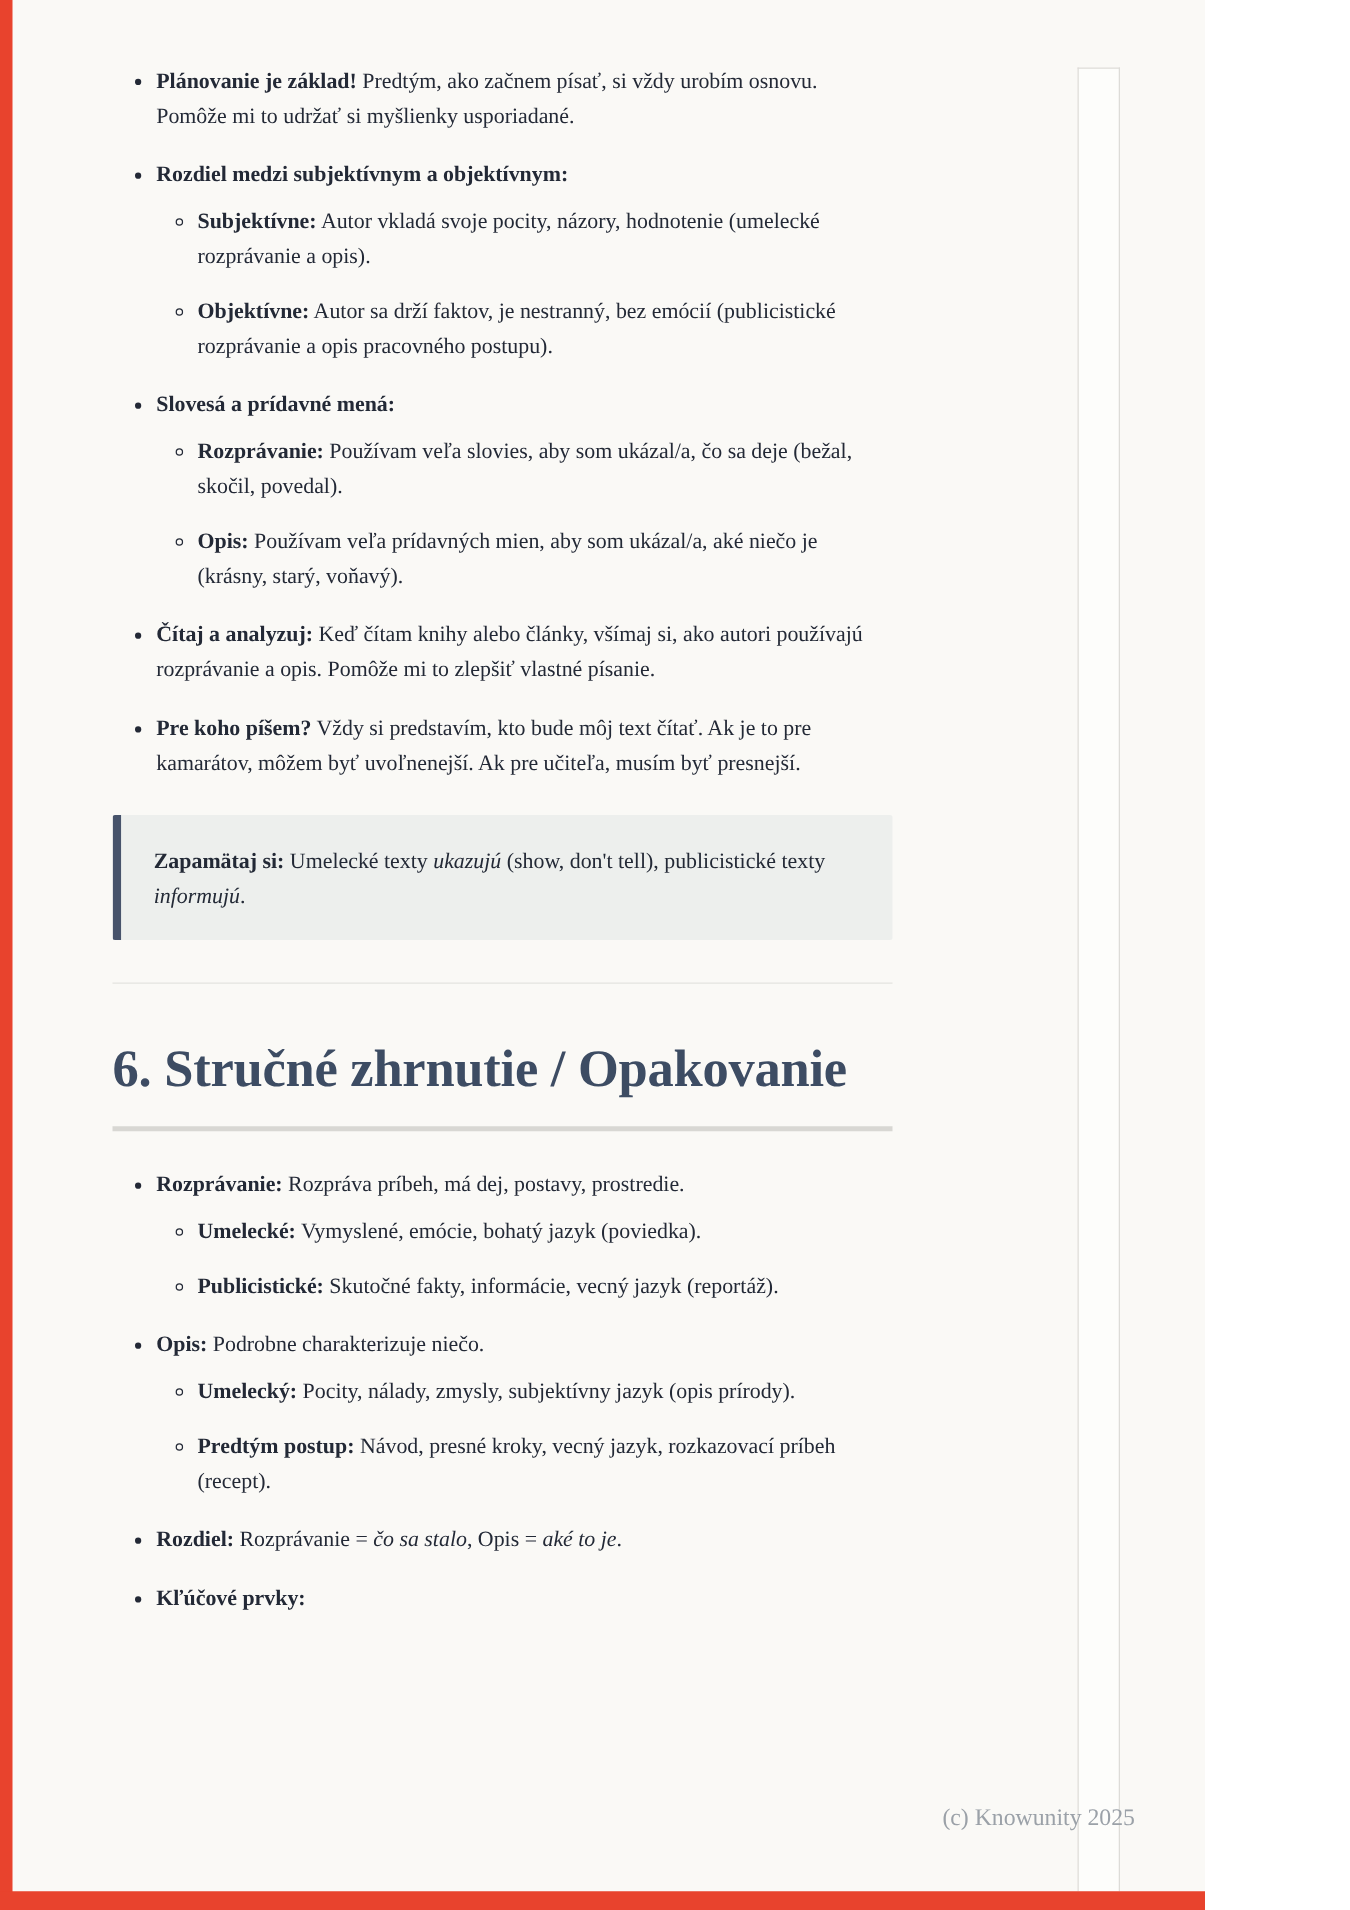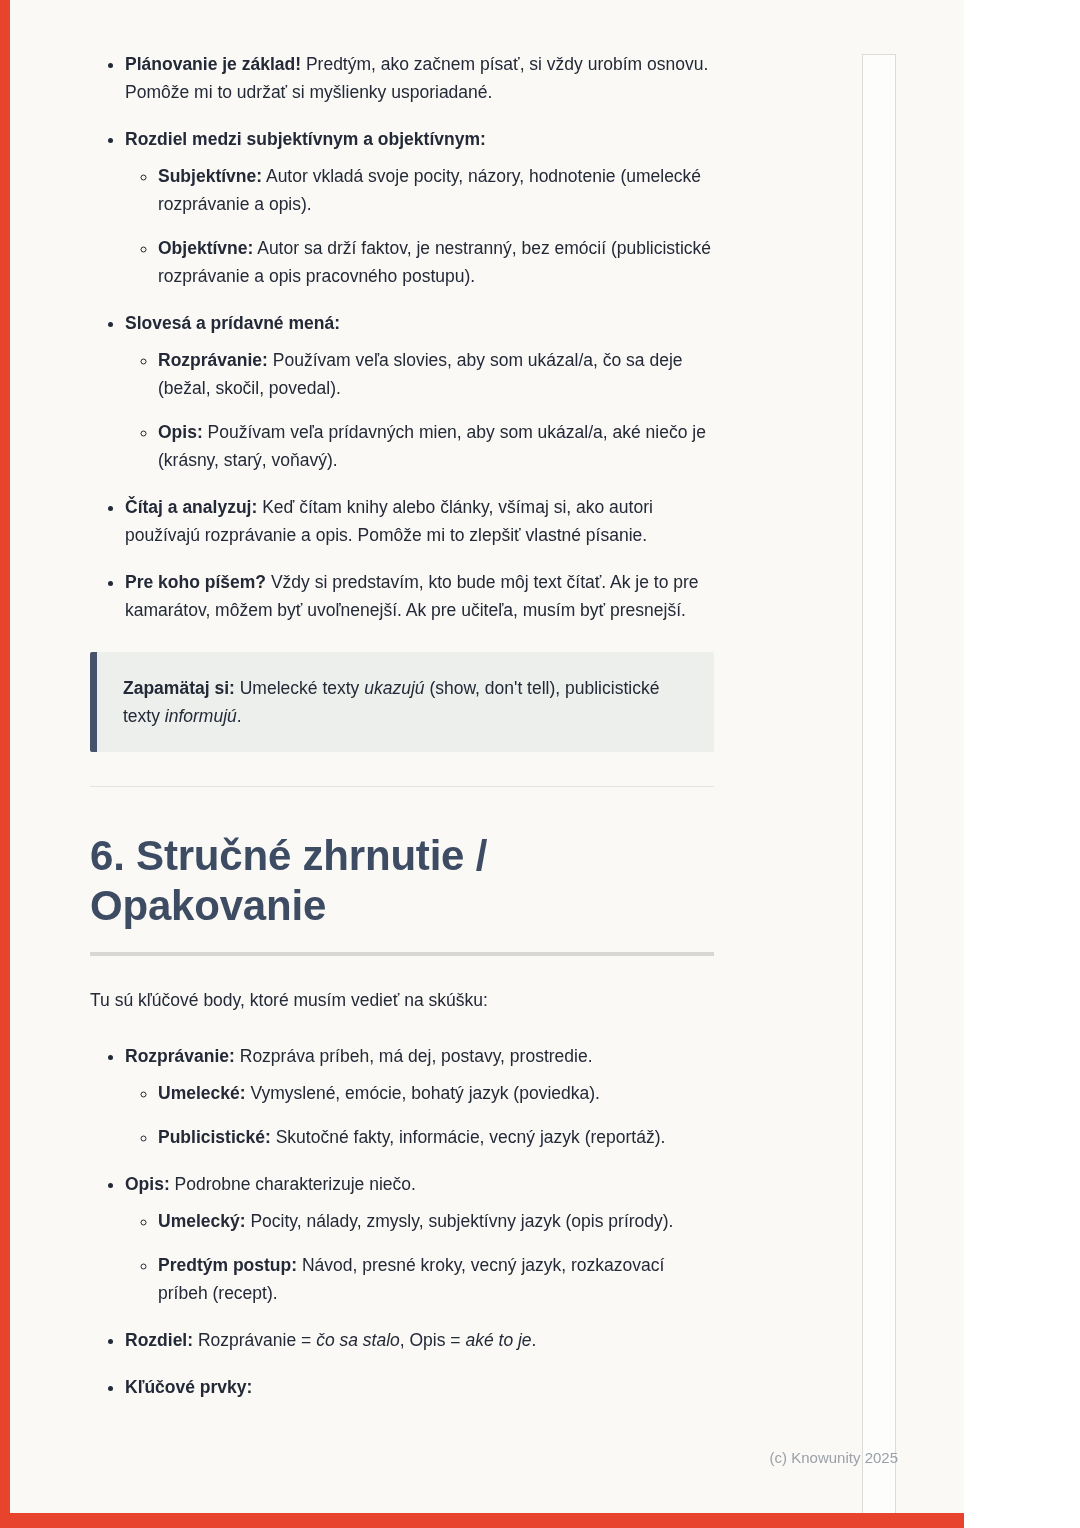--- a/index.html
+++ b/index.html
@@ -8,20 +8,21 @@
     font-family: "Liberation Sans", "DejaVu Sans", sans-serif;
     background: #ffffff;
   }
   .page {
     position: relative;
     width: 964px;
     height: 1528px;
     background: var(--page-bg, #faf9f6);
     overflow: hidden;
     color: var(--text, #232936);
+    font-family: Liberation Serif, serif;
   }
   .red-edge-left {
     position: absolute;
     left: 0; top: 0; bottom: 0;
     width: 10px;
     background: var(--edge-red, #e8432d);
     z-index: 5;
   }
   .red-edge-bottom {
     position: absolute;
@@ -88,23 +89,23 @@
     border: 0;
     border-top: 4px solid var(--divider-thick, #d8d7d3);
     margin: 20px 0 0 0;
   }
   p.intro {
     margin: 30px 0 0 0;
   }
   ul.summary-list { margin-top: 28px; }
   .watermark {
     position: absolute;
-    right: 66px;
+    right: 56px;
     bottom: 62px;
-    font-size: 15px;
+    font-size: 19px;
     color: var(--watermark, #9ba1a8);
     z-index: 3;
     white-space: nowrap;
   }
 </style>
 </head>
 <body>
 
 <div class="page">
   <div class="red-edge-left"></div>
@@ -136,21 +137,20 @@
     </ul>
 
     <div class="callout"><strong>Zapamätaj si:</strong><span> Umelecké texty </span><em>ukazujú</em><span> (show, don't tell), publicistické texty </span><em>informujú</em><span>.</span></div>
 
     <hr class="thin">
 
     <h2 class="section-heading">6. Stručné zhrnutie / Opakovanie</h2>
 
     <hr class="thick">
 
-    <p class="intro">Tu sú kľúčové body, ktoré musím vedieť na skúšku:</p>
 
     <ul class="l1 summary-list">
       <li><strong>Rozprávanie:</strong><span> Rozpráva príbeh, má dej, postavy, prostredie.</span>
         <ul class="l2">
           <li><strong>Umelecké:</strong><span> Vymyslené, emócie, bohatý jazyk (poviedka).</span></li>
           <li><strong>Publicistické:</strong><span> Skutočné fakty, informácie, vecný jazyk (reportáž).</span></li>
         </ul>
       </li>
 
       <li><strong>Opis:</strong><span> Podrobne charakterizuje niečo.</span>

